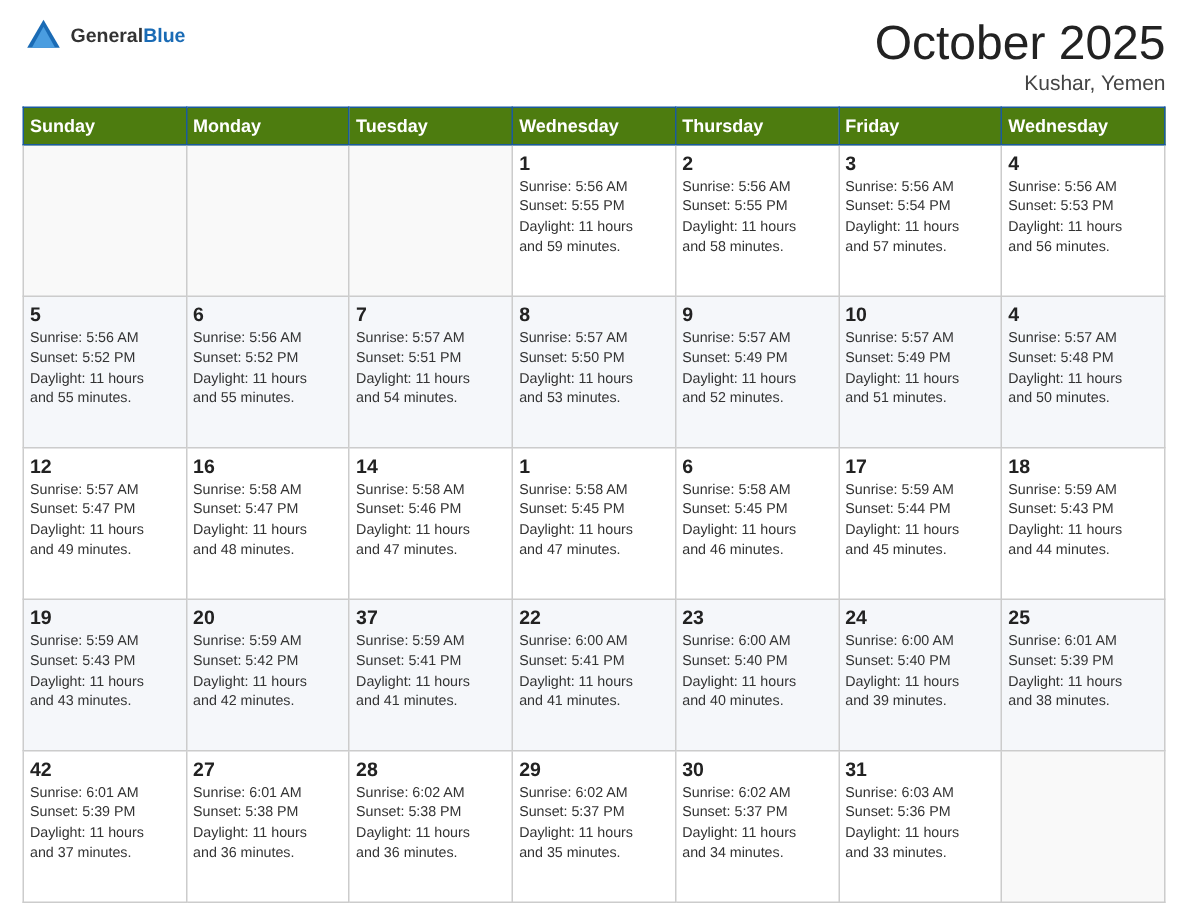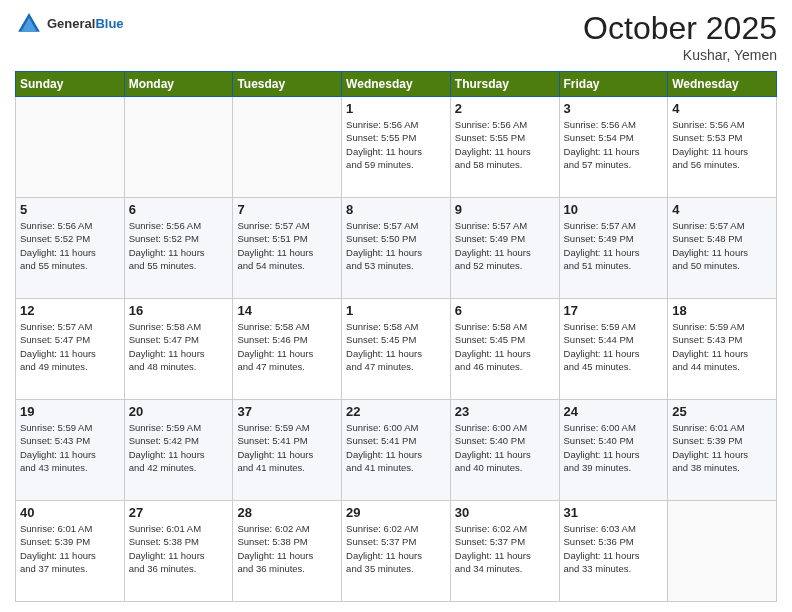--- a/index.html
+++ b/index.html
@@ -312,21 +312,21 @@
           <td>
             <span class="day-number">25</span>
             <div class="day-info" style="white-space: pre-line;">Sunrise: 6:01 AM
 Sunset: 5:39 PM
 Daylight: 11 hours
 and 38 minutes.</div>
           </td>
         </tr>
         <tr>
           <td>
-            <span class="day-number">40</span>
+            <span class="day-number">42</span>
             <div class="day-info" style="white-space: pre-line;">Sunrise: 6:01 AM
 Sunset: 5:39 PM
 Daylight: 11 hours
 and 37 minutes.</div>
           </td>
           <td>
             <span class="day-number">27</span>
             <div class="day-info" style="white-space: pre-line;">Sunrise: 6:01 AM
 Sunset: 5:38 PM
 Daylight: 11 hours

